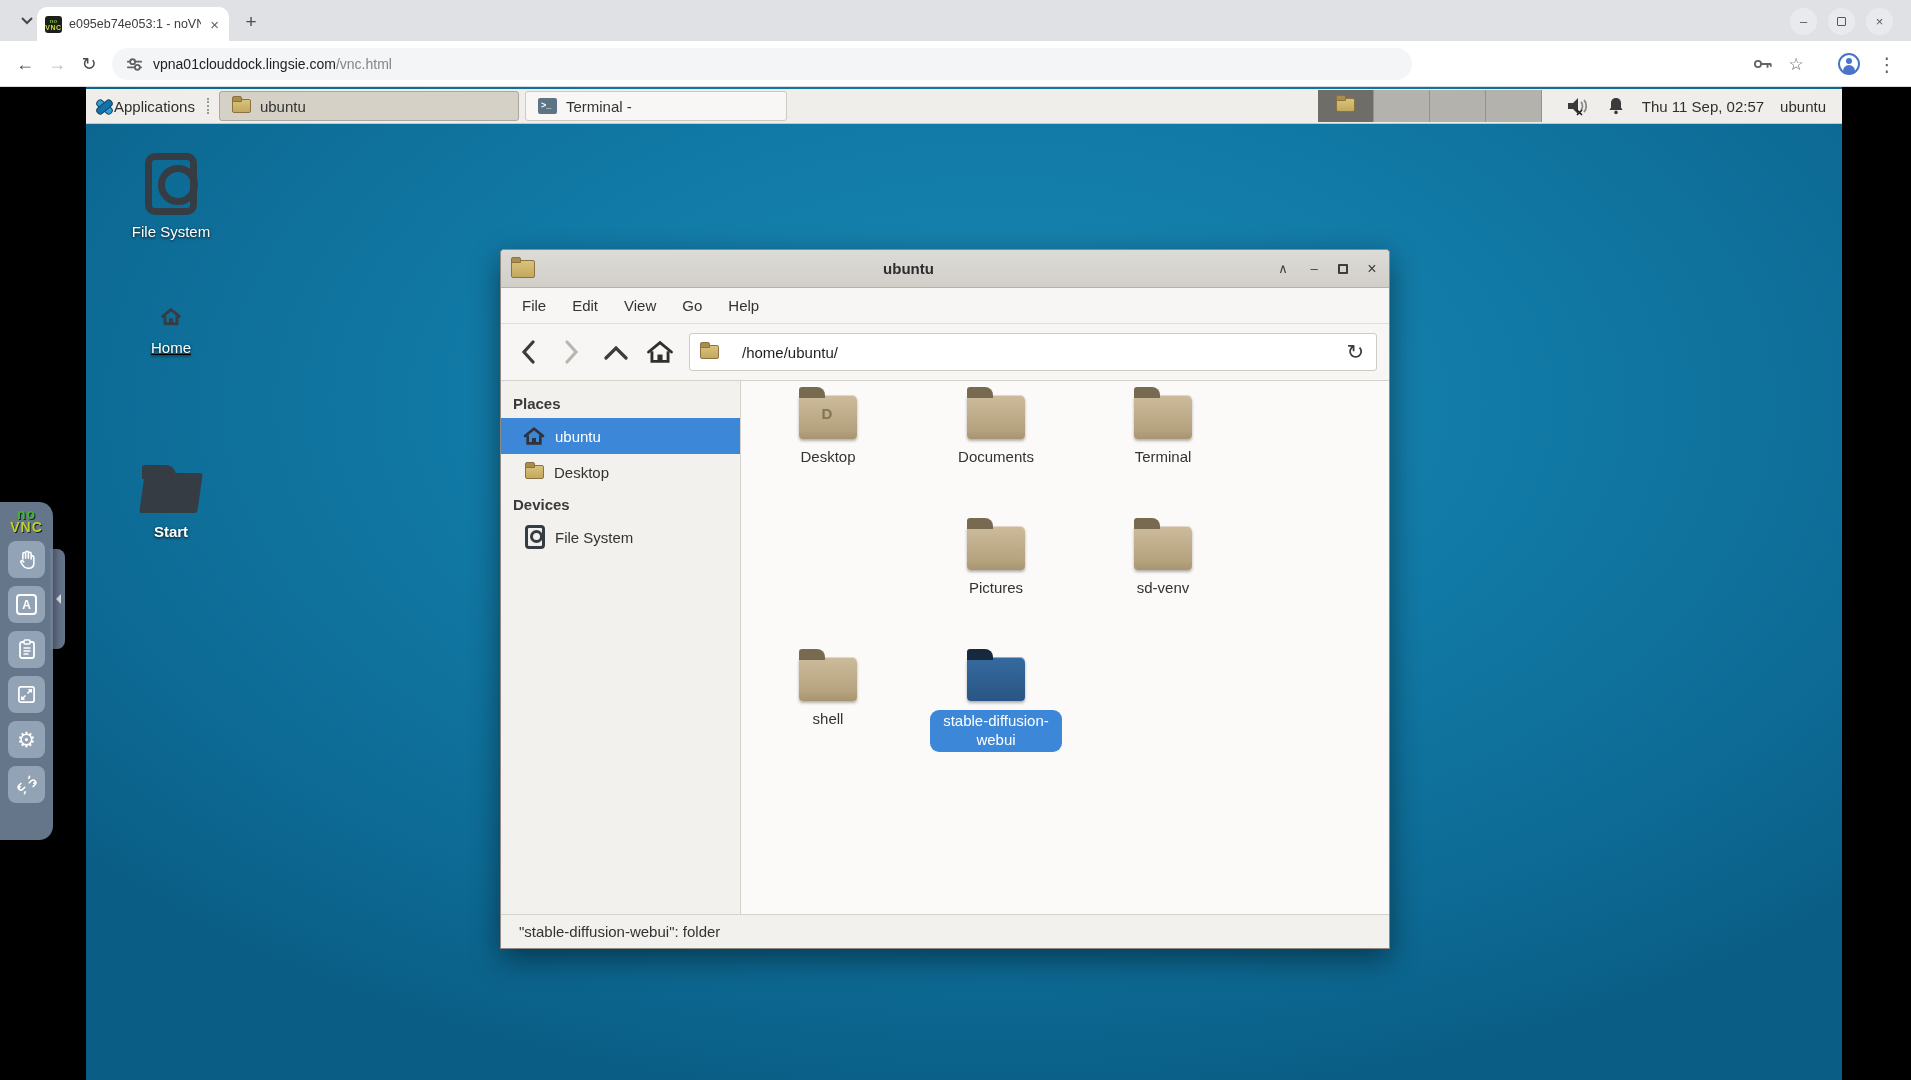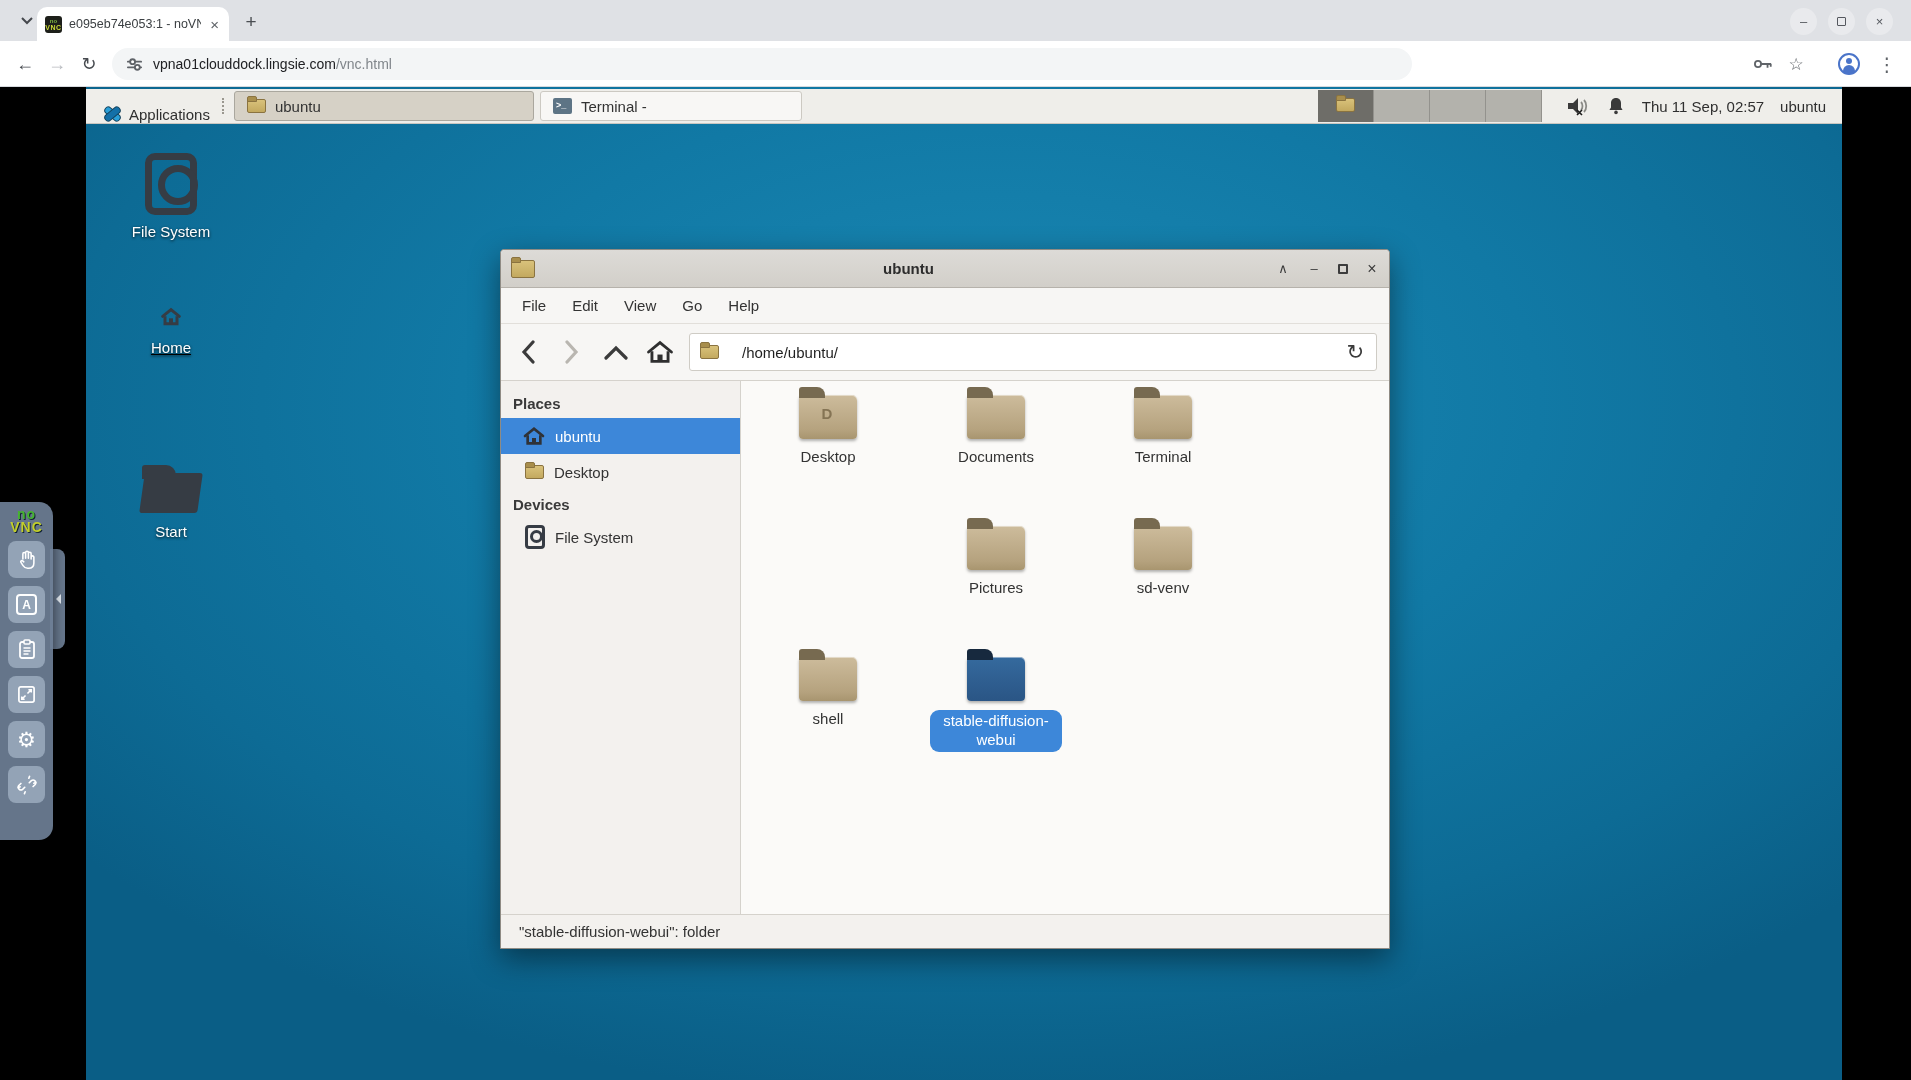--- a/index.html
+++ b/index.html
@@ -28,21 +28,21 @@
   .avatar-c::before { content:""; position:absolute; left:6px; top:3px; width:6px; height:6px; border-radius:50%; background:#4a74c9; }
   .avatar-c::after { content:""; position:absolute; left:3px; top:10px; width:12px; height:8px; border-radius:6px 6px 0 0; background:#4a74c9; }
 
   
   .vnc { position:absolute; top:87px; left:0; right:0; bottom:0; background:#000; }
   .screen { position:absolute; left:86px; top:0; width:1756px; bottom:0;
     background: radial-gradient(ellipse 1200px 700px at 52% 32%, #1a88b4 0%, #1179a5 45%, #0d6b95 78%, #0a5e86 100%); }
 
   
   .panel { position:absolute; left:0; right:0; top:2px; height:35px; background:#efeeea; display:flex; align-items:stretch; border-bottom:1px solid #c9c7c1; }
-  .appbtn { display:flex; align-items:flex-end; gap:7px; padding:0 10px 0 16px; }
+  .appbtn { display:flex; align-items:center; padding:0 10px 0 8px; }
   .xlogo { width:20px; height:20px; position:relative; }
   .xlogo::before,.xlogo::after { content:""; position:absolute; left:2px; top:8px; width:17px; height:6px; border-radius:3px; background:#2a9fd8; box-shadow:0 0 0 1px #14445f; }
   .xlogo::before { transform:rotate(40deg); }
   .xlogo::after { transform:rotate(-40deg); background:#1470a8; }
   .appbtn span { font-size:15px; color:#2f2f2f; }
   .grip { width:7px; margin:9px 2px; border-left:2px dotted #9a978f; }
   .taskbtn { display:flex; align-items:center; gap:9px; margin:2px 3px; padding:0 12px; border-radius:3px; font-size:15px; color:#333; }
   .taskbtn.active { background:#d6d1c6; border:1px solid #aaa79e; width:300px; }
   .taskbtn.inactive { background:#f8f7f5; border:1px solid #ccc9c2; width:262px; }
   .mini-term { width:19px; height:16px; background:#5d7485; border-radius:2px; color:#fff; font-size:9px; font-weight:bold; padding-left:3px; line-height:15px; }
@@ -211,21 +211,21 @@
     <div class="lbl">File System</div>
   </div>
   <div class="dicon" style="left:20px; top:220px;text-decoration:underline;">
     <svg class="ic-house" width="66" height="60" viewBox="0 0 33 30">
       <path d="M4 14 L16.5 4 L29 14" fill="none" stroke="#363c44" stroke-width="4.5" stroke-linecap="round"></path>
       <path d="M7.5 14v11h18V14" fill="none" stroke="#363c44" stroke-width="4.5"></path>
       <rect x="13.5" y="17" width="6" height="8" fill="#363c44"></rect>
     </svg>
     <div class="lbl">Home</div>
   </div>
-  <div class="dicon" style="left:20px; top:378px;">
+  <div class="dicon" style="left:20px; top:378px;font-weight:bold;">
     <div class="openfolder"></div>
     <div class="lbl">Start</div>
   </div>
 
   <div class="window">
     <div class="titlebar">
       <span class="mini-folder win-ic"></span>
       <span class="title">ubuntu</span>
       <span class="tb-ctl">
         <span class="c">∧</span>

